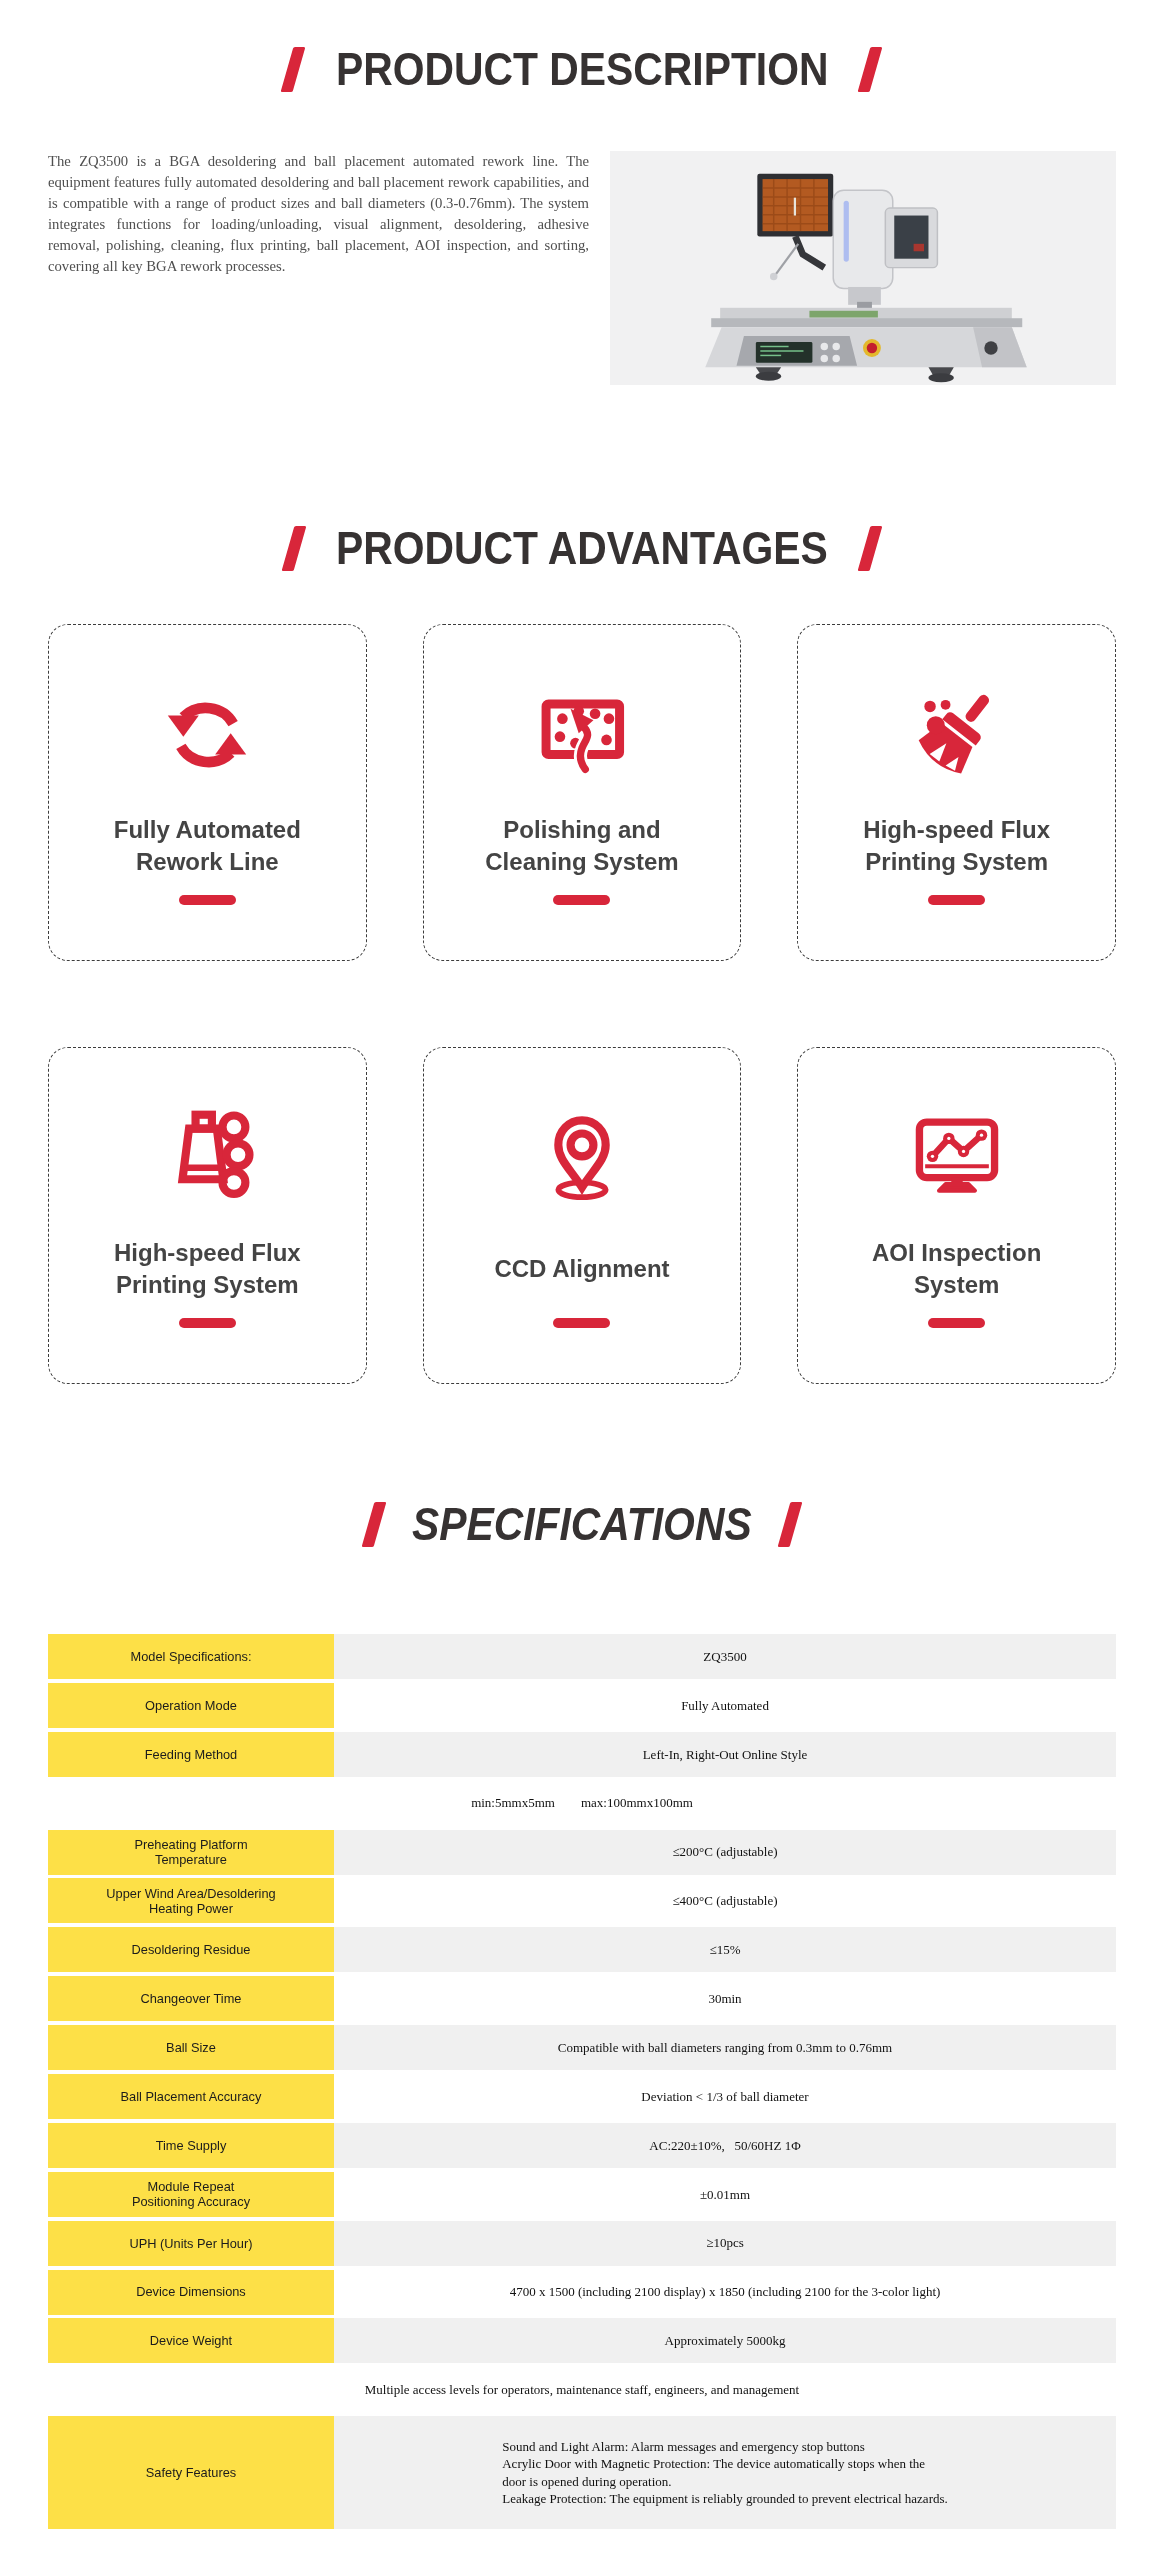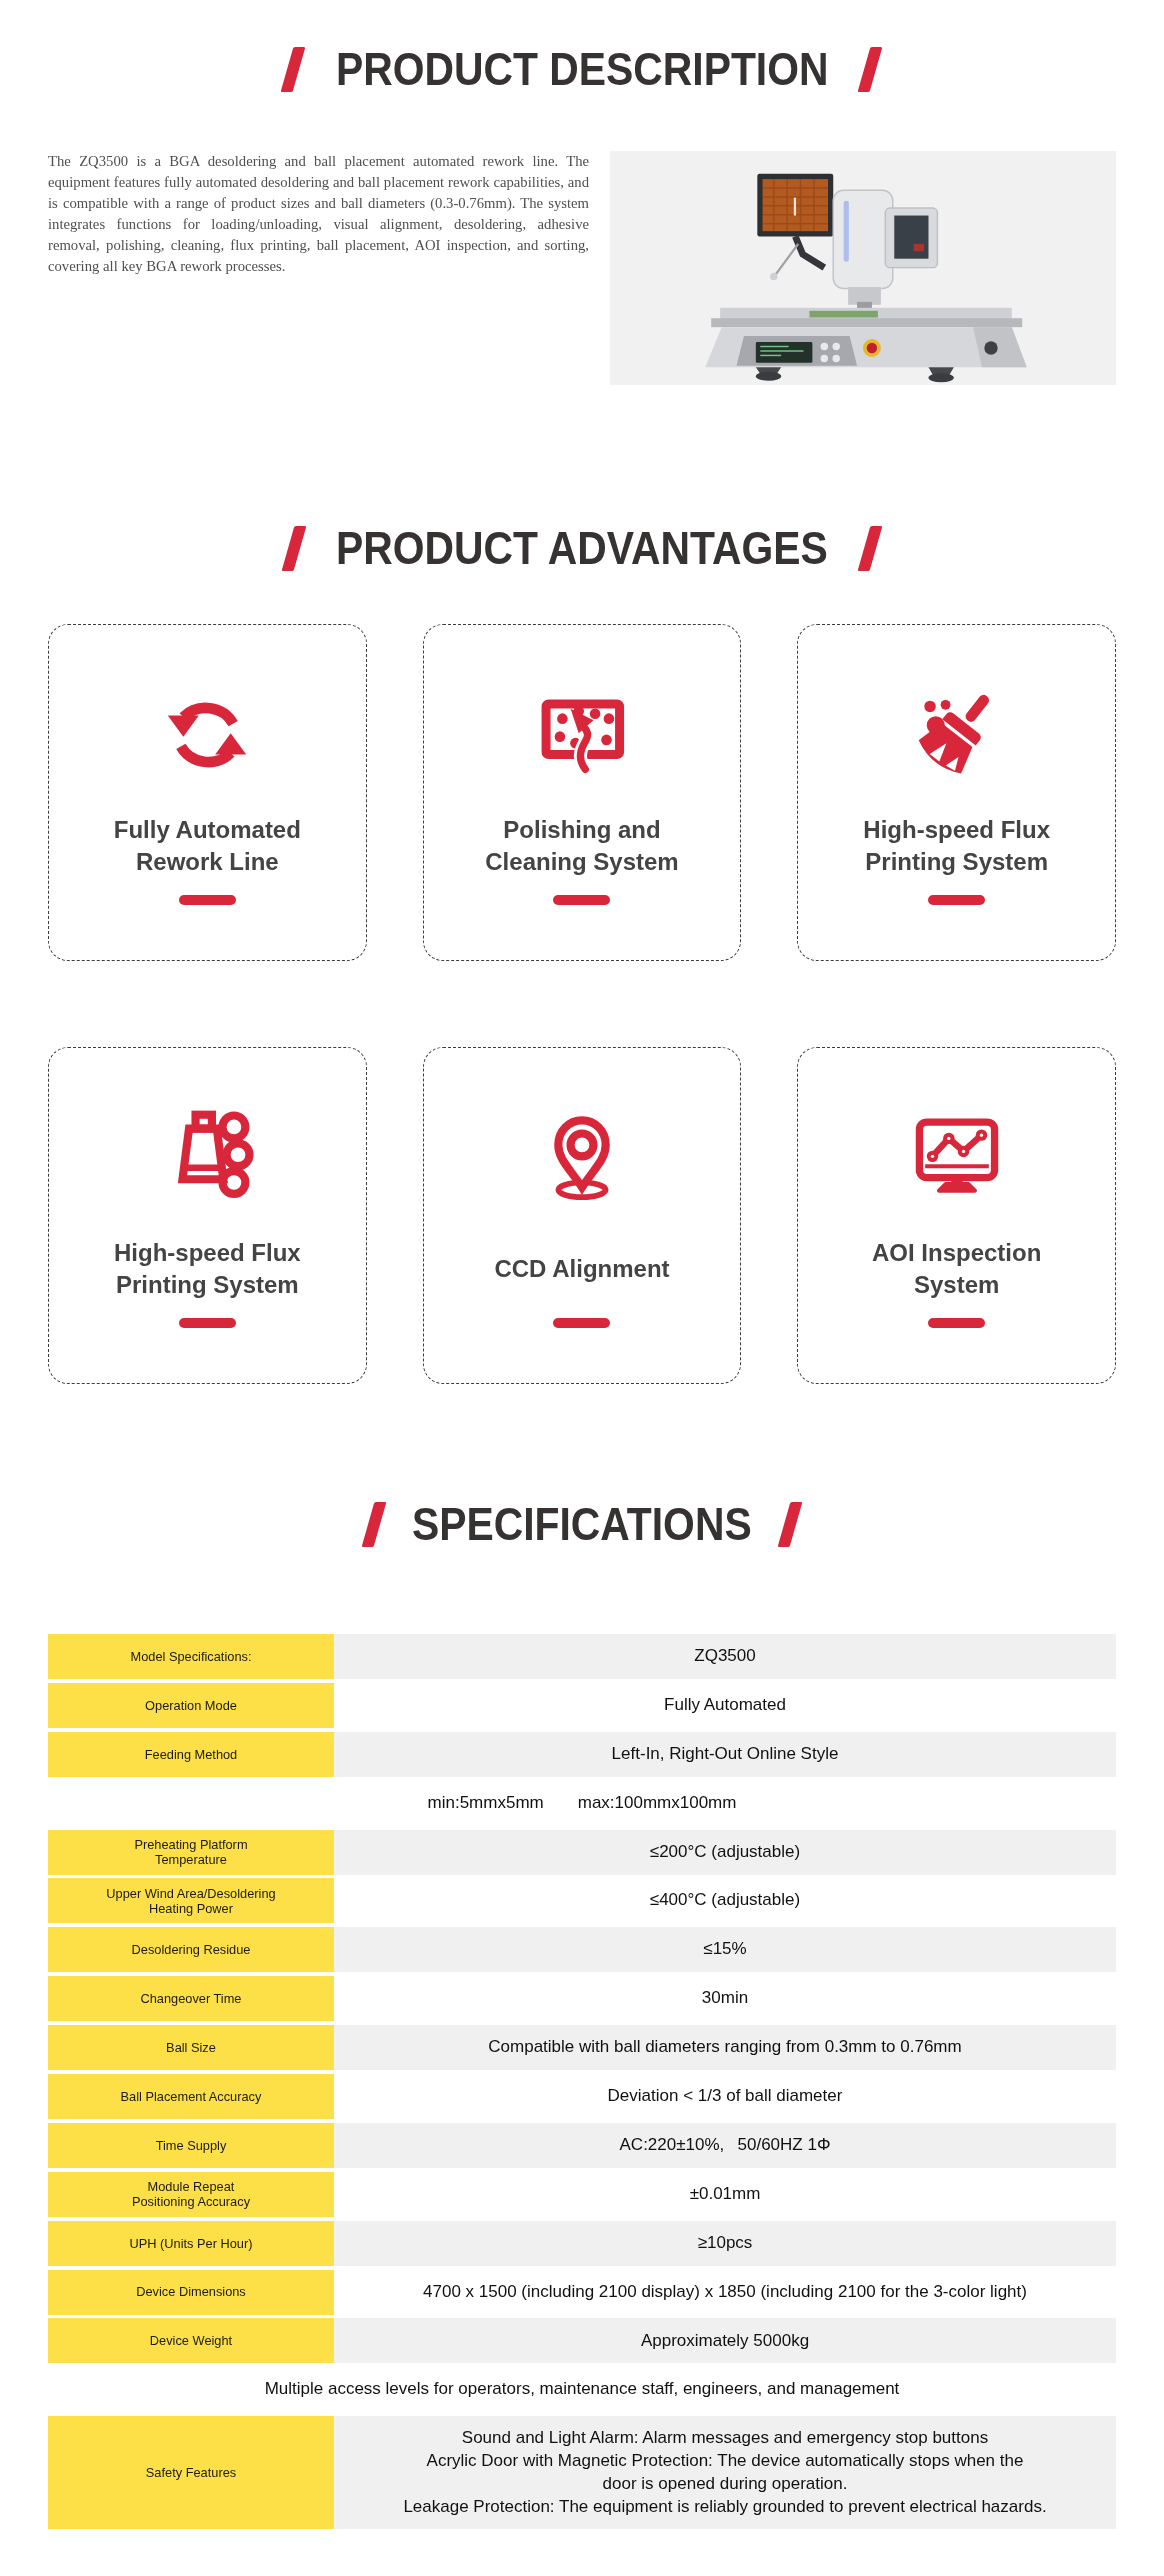--- a/index.html
+++ b/index.html
@@ -19,21 +19,21 @@
   .sec-title-text {
     font-size:43px; font-weight:bold; color:#363232;
     letter-spacing:0px; transform:scale(.95,1.08); white-space:nowrap;
   }
   .slash {
     width:12.4px; height:45px; background:#d8263a;
     transform:skewX(-16deg); border-radius:1.6px; flex:0 0 auto;
   }
   .t1 { margin-top:44px; }
   .t2 { margin-top:138px; }
-  .t3 { margin-top:115px; }
+  .t3 { margin-top:115px;font-style:italic; }
 
   
   .desc-row { display:flex; gap:21px; margin-top:56px; align-items:flex-start;font-family:Liberation Serif, serif; }
   .desc-text {
     flex:0 0 541px;
     font-size:14.7px; line-height:21px; color:#4f4f4f;
     text-align:justify; white-space:normal;
   }
   .product-image {
     flex:1; height:234px; background:#f1f1f2;
@@ -63,23 +63,23 @@
   .spec-table { margin-top:84px; }
   .spec-row { display:flex; margin-bottom:3.9px; }
   .spec-label {
     flex:0 0 286px; background:#fde047; color:#1c1c1c;
     font-size:12.8px; line-height:1.2; text-align:center;
     display:flex; align-items:center; justify-content:center;
     min-height:45px; padding:4.7px 11px; white-space:pre-line;
   }
   .spec-value {
     flex:1; background:#ffffff; color:#111;
-    font-size:17px; line-height:1.35; text-align:center;
+    font-size:13px; line-height:1.35; text-align:left;
     display:flex; align-items:center; justify-content:center;
-    min-height:45px; padding:4.7px 7.8px; white-space:pre-line;
+    min-height:45px; padding:4.7px 7.8px; white-space:pre-line;font-family:Liberation Serif, serif;
   }
   .spec-row:nth-child(odd) .spec-value { background:#f0f0f0; }
   .spec-row.tall .spec-label, .spec-row.tall .spec-value { min-height:113px; }
 </style>
 </head>
 <body>
 
 <div class="page">
 
   <div class="sec-title t1">

